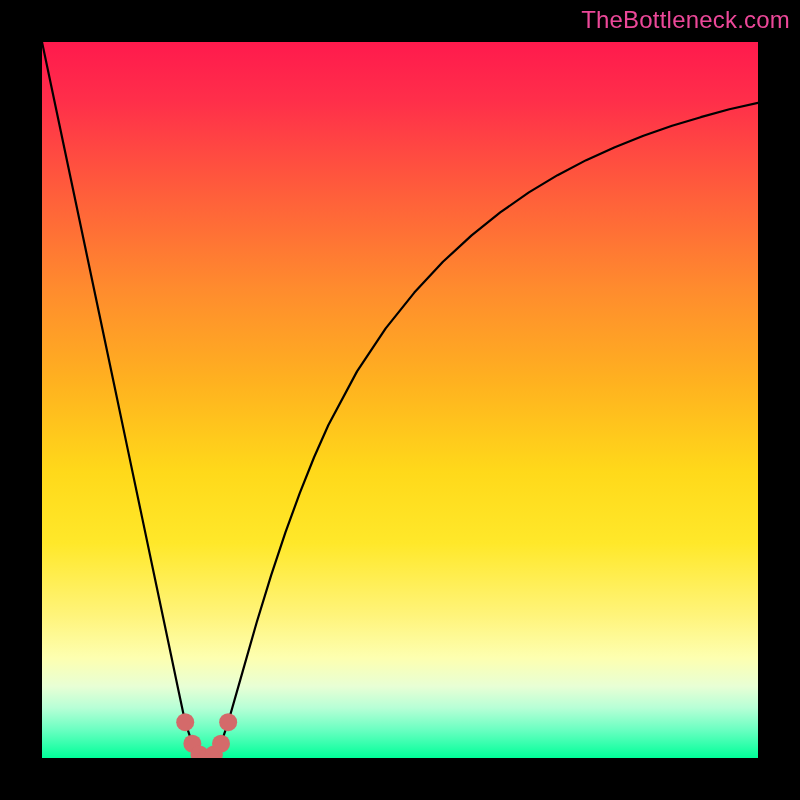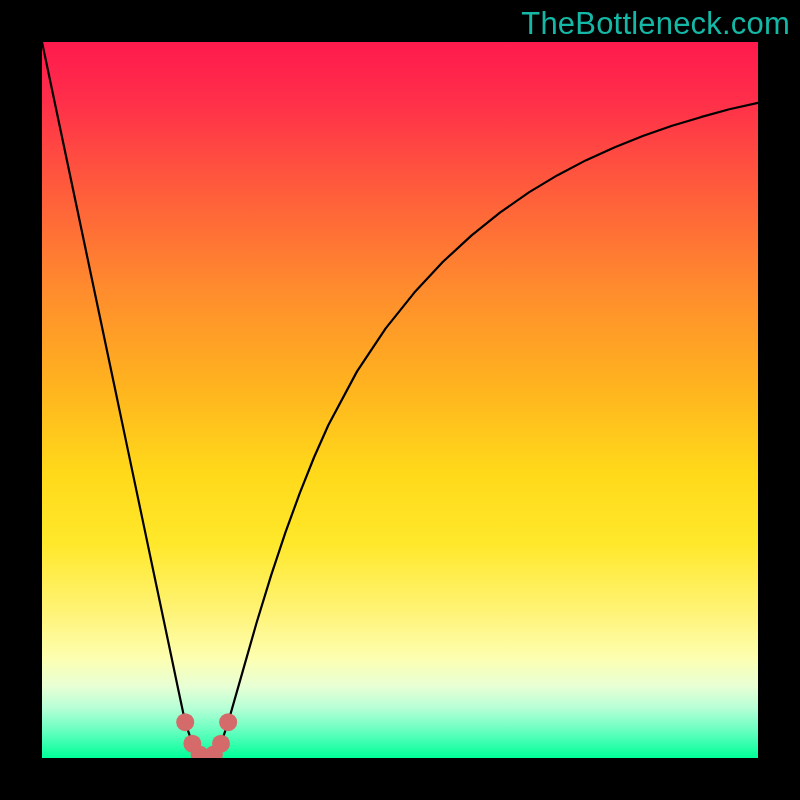--- a/index.html
+++ b/index.html
@@ -38,22 +38,22 @@
       #e8ffd5 90%,
       #b7ffd6 93%,
       #6cffc2 96%,
       #00ff99 100%
     );
   }
   .watermark {
     position: absolute;
     top: 6px;
     right: 10px;
-    color: #14b8a6;
-    font-size: 31px;
+    color: #ec4899;
+    font-size: 24px;
     font-weight: 500;
     letter-spacing: 0.2px;
   }
   svg.curve {
     position: absolute;
     left: 0;
     top: 0;
     width: 716px;
     height: 716px;
   }

